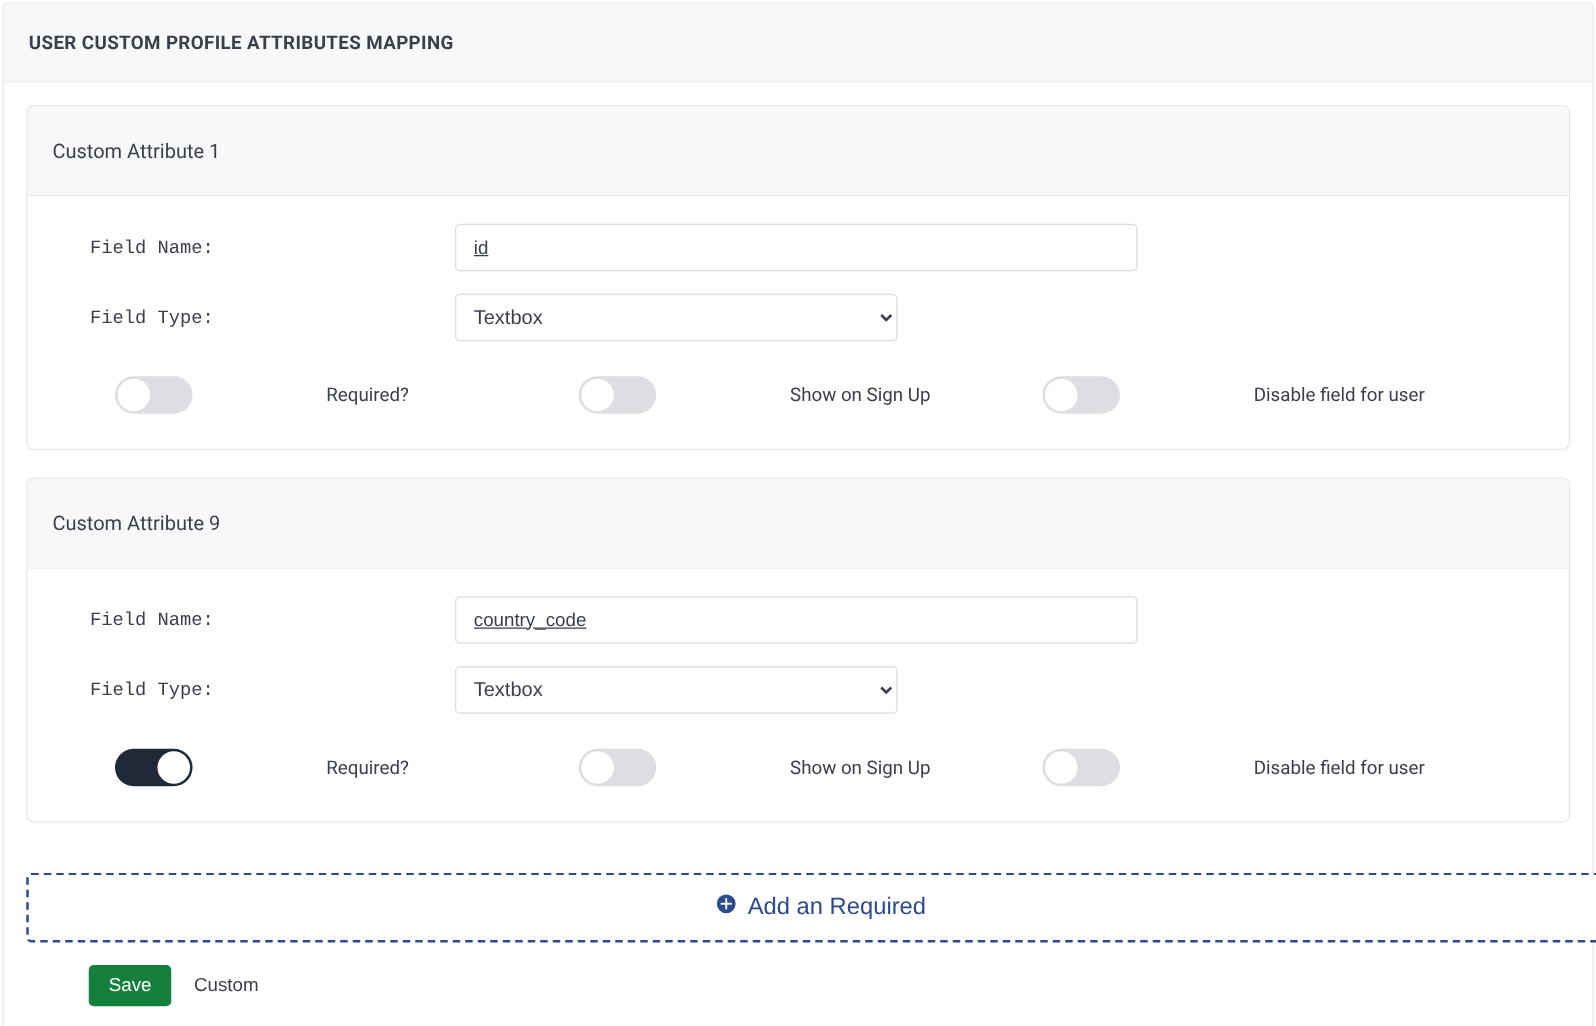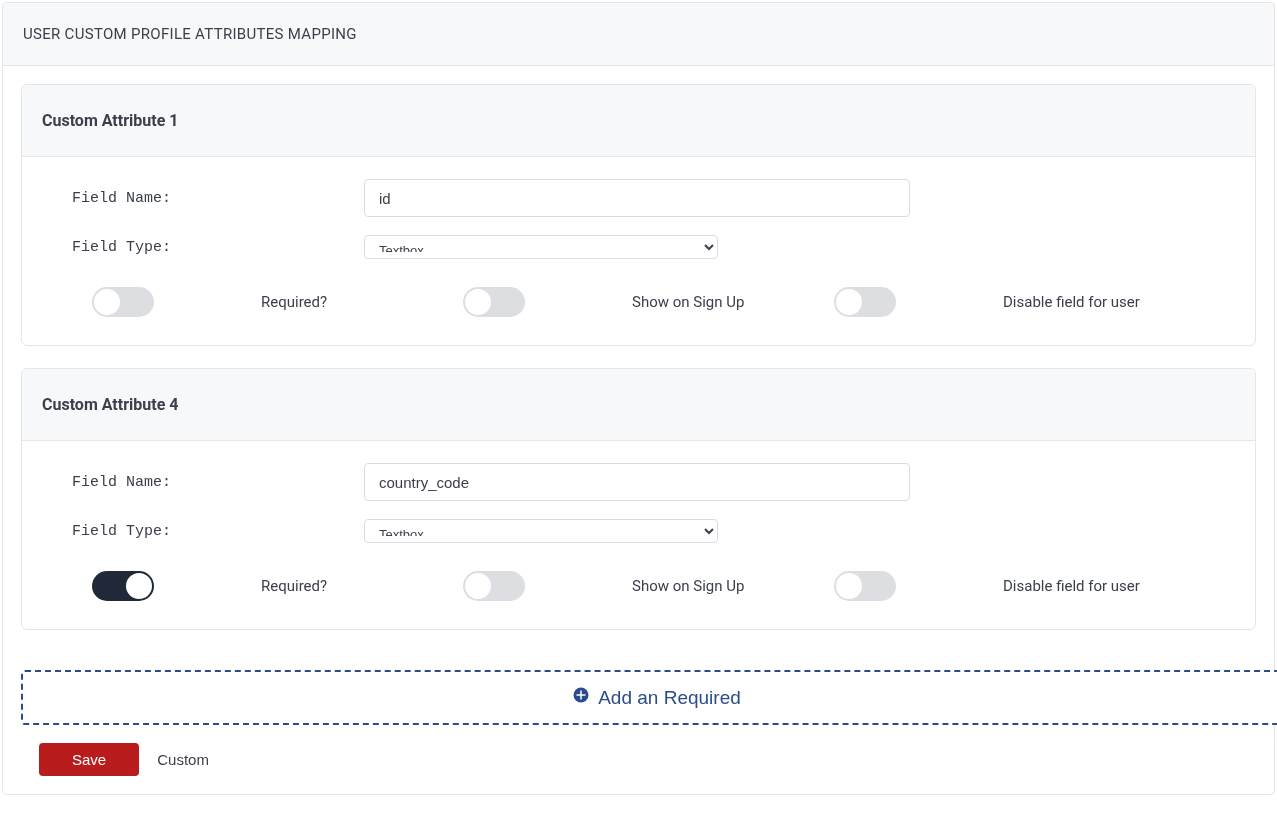--- a/index.html
+++ b/index.html
@@ -17,21 +17,21 @@
   }
   .panel-header {
     background: #f7f8f9;
     padding: 22px 20px;
     border-bottom: 1px solid #e4e6ea;
     border-top-left-radius: 4px;
     border-top-right-radius: 4px;
   }
   .panel-header h1 {
     font-size: 15px;
-    font-weight: 400;
+    font-weight: 700;
     letter-spacing: 0.3px;
     color: #3a3f4a;
     text-transform: uppercase;
   }
   .panel-body {
     padding: 18px;
   }
   .attr-card {
     border: 1px solid #e4e6ea;
     border-radius: 6px;
@@ -40,21 +40,21 @@
   }
   .attr-card-header {
     background: #f7f8f9;
     padding: 26px 20px;
     border-bottom: 1px solid #e4e6ea;
     border-top-left-radius: 6px;
     border-top-right-radius: 6px;
   }
   .attr-card-header h2 {
     font-size: 16px;
-    font-weight: 700;
+    font-weight: 400;
     color: #3a3f4a;
   }
   .attr-card-body {
     padding: 22px 50px 28px 50px;
   }
   .form-row {
     display: flex;
     align-items: center;
     margin-bottom: 18px;
   }
@@ -66,28 +66,29 @@
   }
   .text-input {
     width: 546px;
     height: 38px;
     padding: 6px 14px;
     border: 1px solid #d9dce1;
     border-radius: 4px;
     font-size: 15px;
     color: #3a3f4a;
     background: #fff;
+    text-decoration: underline;
   }
   .select-input {
     width: 354px;
-    height: 24px;
+    height: 38px;
     padding: 6px 10px;
     border: 1px solid #d9dce1;
     border-radius: 4px;
-    font-size: 13px;
+    font-size: 16px;
     color: #3a3f4a;
     background: #fff;
   }
   .toggles-row {
     display: flex;
     align-items: center;
     margin-top: 28px;
     padding-left: 20px;
   }
   .toggle-group {
@@ -144,27 +145,28 @@
   .add-attr-btn svg {
     width: 18px; height: 18px;
   }
   .actions-row {
     display: flex;
     align-items: center;
     gap: 18px;
     padding: 0 18px 18px 36px;
   }
   .btn-save {
-    background: #b91c1c;
+    background: #15803d;
     color: #fff;
     border: none;
     border-radius: 4px;
-    padding: 8px 33px;
-    font-size: 15px;
-    cursor: pointer;
+    padding: 8px 16px;
+    font-size: 15px;
+    cursor: pointer;
+    margin-left: 32px;
   }
   .btn-cancel {
     background: transparent;
     border: none;
     color: #3a3f4a;
     font-size: 15px;
     cursor: pointer;
   }
 </style>
 </head>
@@ -210,21 +212,21 @@
                 <div class="knob"></div>
               </div>
             <span class="toggle-label">Disable field for user</span>
           </div>
         </div>
       </div>
     </div>
 
     <div class="attr-card">
       <div class="attr-card-header">
-        <h2>Custom Attribute 4</h2>
+        <h2>Custom Attribute 9</h2>
       </div>
       <div class="attr-card-body">
         <div class="form-row">
           <label class="field-label">Field Name:</label>
           <input class="text-input" type="text" value="country_code" style="">
         </div>
         <div class="form-row">
           <label class="field-label">Field Type:</label>
           <select class="select-input">
             <option>Textbox</option>

